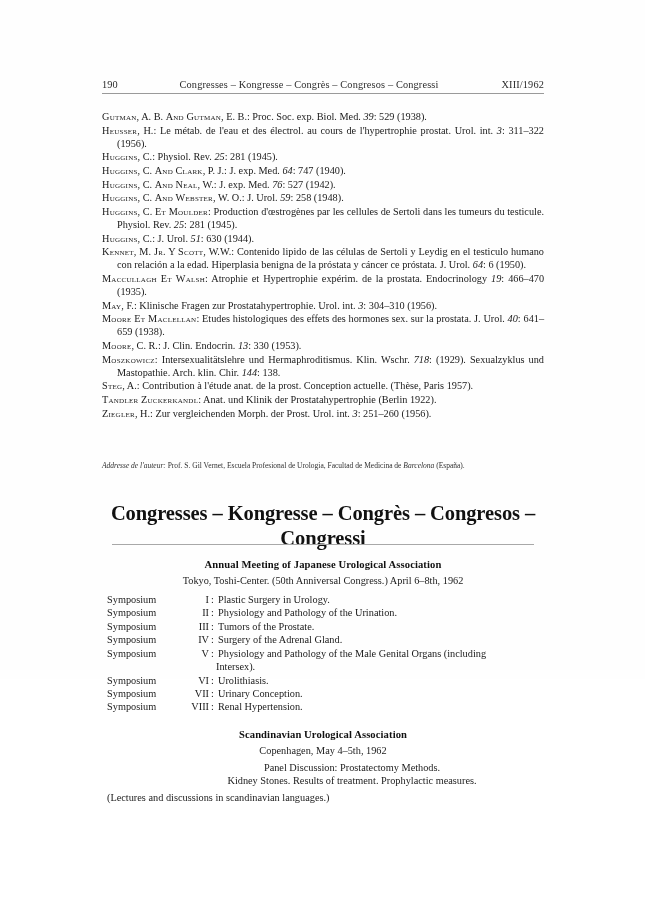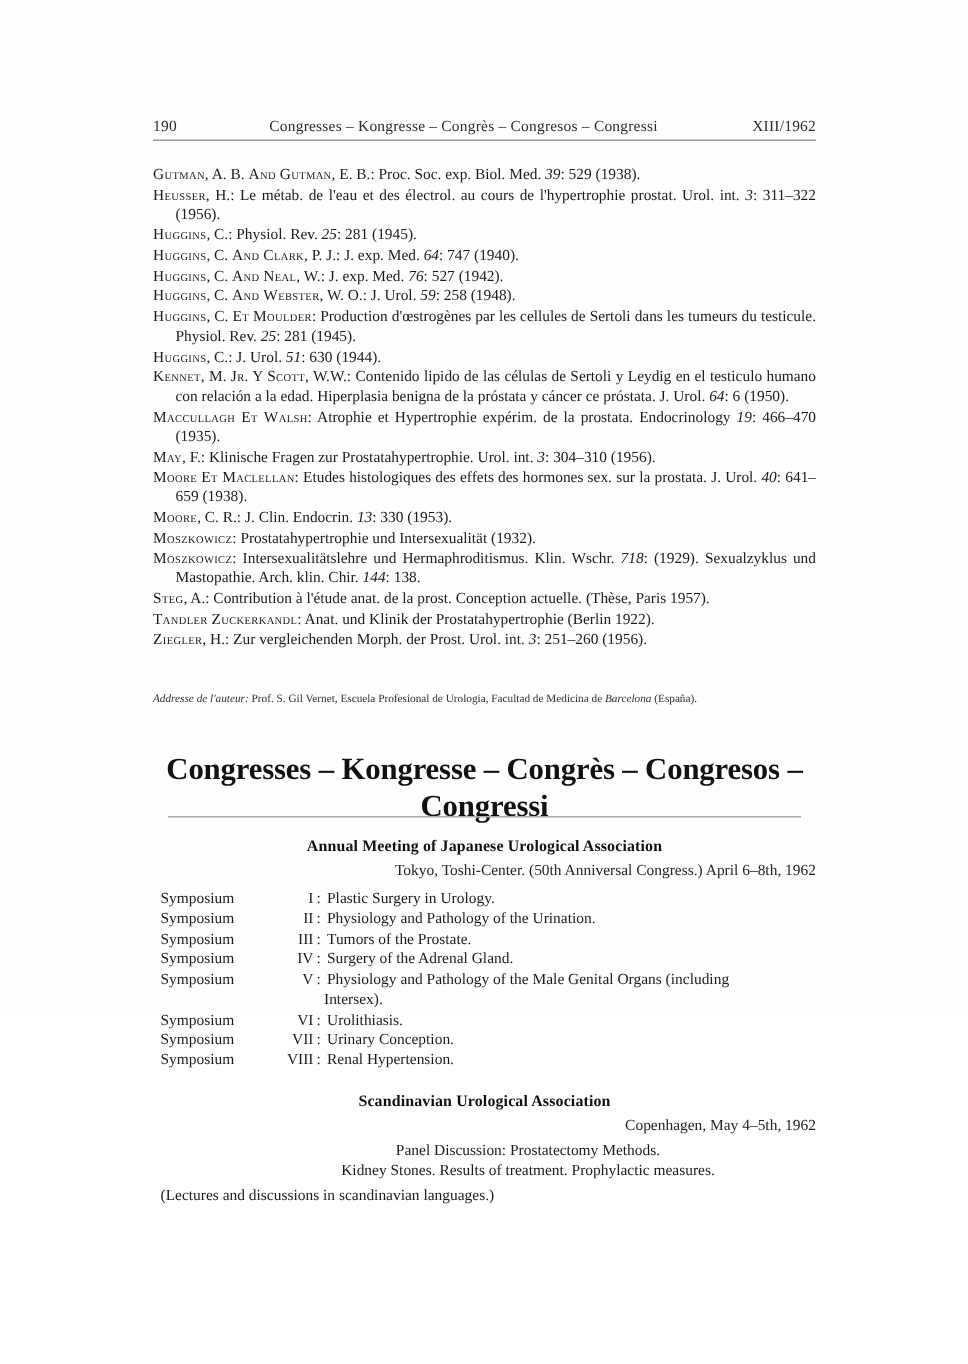--- a/index.html
+++ b/index.html
@@ -112,21 +112,21 @@
     text-align: center;
     font-size: 10.6px;
     font-weight: bold;
     letter-spacing: 0.1px;
     color: #111;
   }
   .congress-sub {
     position: absolute;
     width: 442px;
     left: 102px;
-    text-align: right;
+    text-align: center;
     font-size: 10.3px;
     color: #222;
   }
 
   #jua-heading { top: 559px; }
   #jua-sub     { top: 575px; }
 
   
   .symposia {
     position: absolute;
@@ -193,21 +193,20 @@
     <p class="ref"><span class="sc">Huggins</span>, C. <span class="sc">And</span> <span class="sc">Clark</span>, P. J.: J. exp. Med. <span class="it">64</span>: 747 (1940).</p>
     <p class="ref"><span class="sc">Huggins</span>, C. <span class="sc">And</span> <span class="sc">Neal</span>, W.: J. exp. Med. <span class="it">76</span>: 527 (1942).</p>
     <p class="ref"><span class="sc">Huggins</span>, C. <span class="sc">And</span> <span class="sc">Webster</span>, W. O.: J. Urol. <span class="it">59</span>: 258 (1948).</p>
     <p class="ref"><span class="sc">Huggins</span>, C. <span class="sc">Et</span> <span class="sc">Moulder</span>: Production d'œstrogènes par les cellules de Sertoli dans les tumeurs du testicule. Physiol. Rev. <span class="it">25</span>: 281 (1945).</p>
     <p class="ref"><span class="sc">Huggins</span>, C.: J. Urol. <span class="it">51</span>: 630 (1944).</p>
     <p class="ref"><span class="sc">Kennet</span>, M. <span class="sc">Jr</span>. Y <span class="sc">Scott</span>, W.W.: Contenido lipido de las células de Sertoli y Leydig en el testiculo humano con relación a la edad. Hiperplasia benigna de la próstata y cáncer ce próstata. J. Urol. <span class="it">64</span>: 6 (1950).</p>
     <p class="ref"><span class="sc">Maccullagh</span> <span class="sc">Et</span> <span class="sc">Walsh</span>: Atrophie et Hypertrophie expérim. de la prostata. Endocrinology <span class="it">19</span>: 466–470 (1935).</p>
     <p class="ref"><span class="sc">May</span>, F.: Klinische Fragen zur Prostatahypertrophie. Urol. int. <span class="it">3</span>: 304–310 (1956).</p>
     <p class="ref"><span class="sc">Moore</span> <span class="sc">Et</span> <span class="sc">Maclellan</span>: Etudes histologiques des effets des hormones sex. sur la prostata. J. Urol. <span class="it">40</span>: 641–659 (1938).</p>
     <p class="ref"><span class="sc">Moore</span>, C. R.: J. Clin. Endocrin. <span class="it">13</span>: 330 (1953).</p>
-    <p class="ref"><span class="sc">Moszkowicz</span>: Prostatahypertrophie und Intersexualität (1932).</p>
     <p class="ref"><span class="sc">Moszkowicz</span>: Intersexualitätslehre und Hermaphroditismus. Klin. Wschr. <span class="it">718</span>: (1929). Sexualzyklus und Mastopathie. Arch. klin. Chir. <span class="it">144</span>: 138.</p>
     <p class="ref"><span class="sc">Steg</span>, A.: Contribution à l'étude anat. de la prost. Conception actuelle. (Thèse, Paris 1957).</p>
     <p class="ref"><span class="sc">Tandler</span> <span class="sc">Zuckerkandl</span>: Anat. und Klinik der Prostatahypertrophie (Berlin 1922).</p>
     <p class="ref"><span class="sc">Ziegler</span>, H.: Zur vergleichenden Morph. der Prost. Urol. int. <span class="it">3</span>: 251–260 (1956).</p>
   </div>
 
   <div class="author-address">
     <span class="aa-label">Addresse de l'auteur:</span>
     <span>Prof. S. Gil Vernet, Escuela Profesional de Urologia, Facultad de Medicina de</span>
     <span class="aa-city">Barcelona</span>

